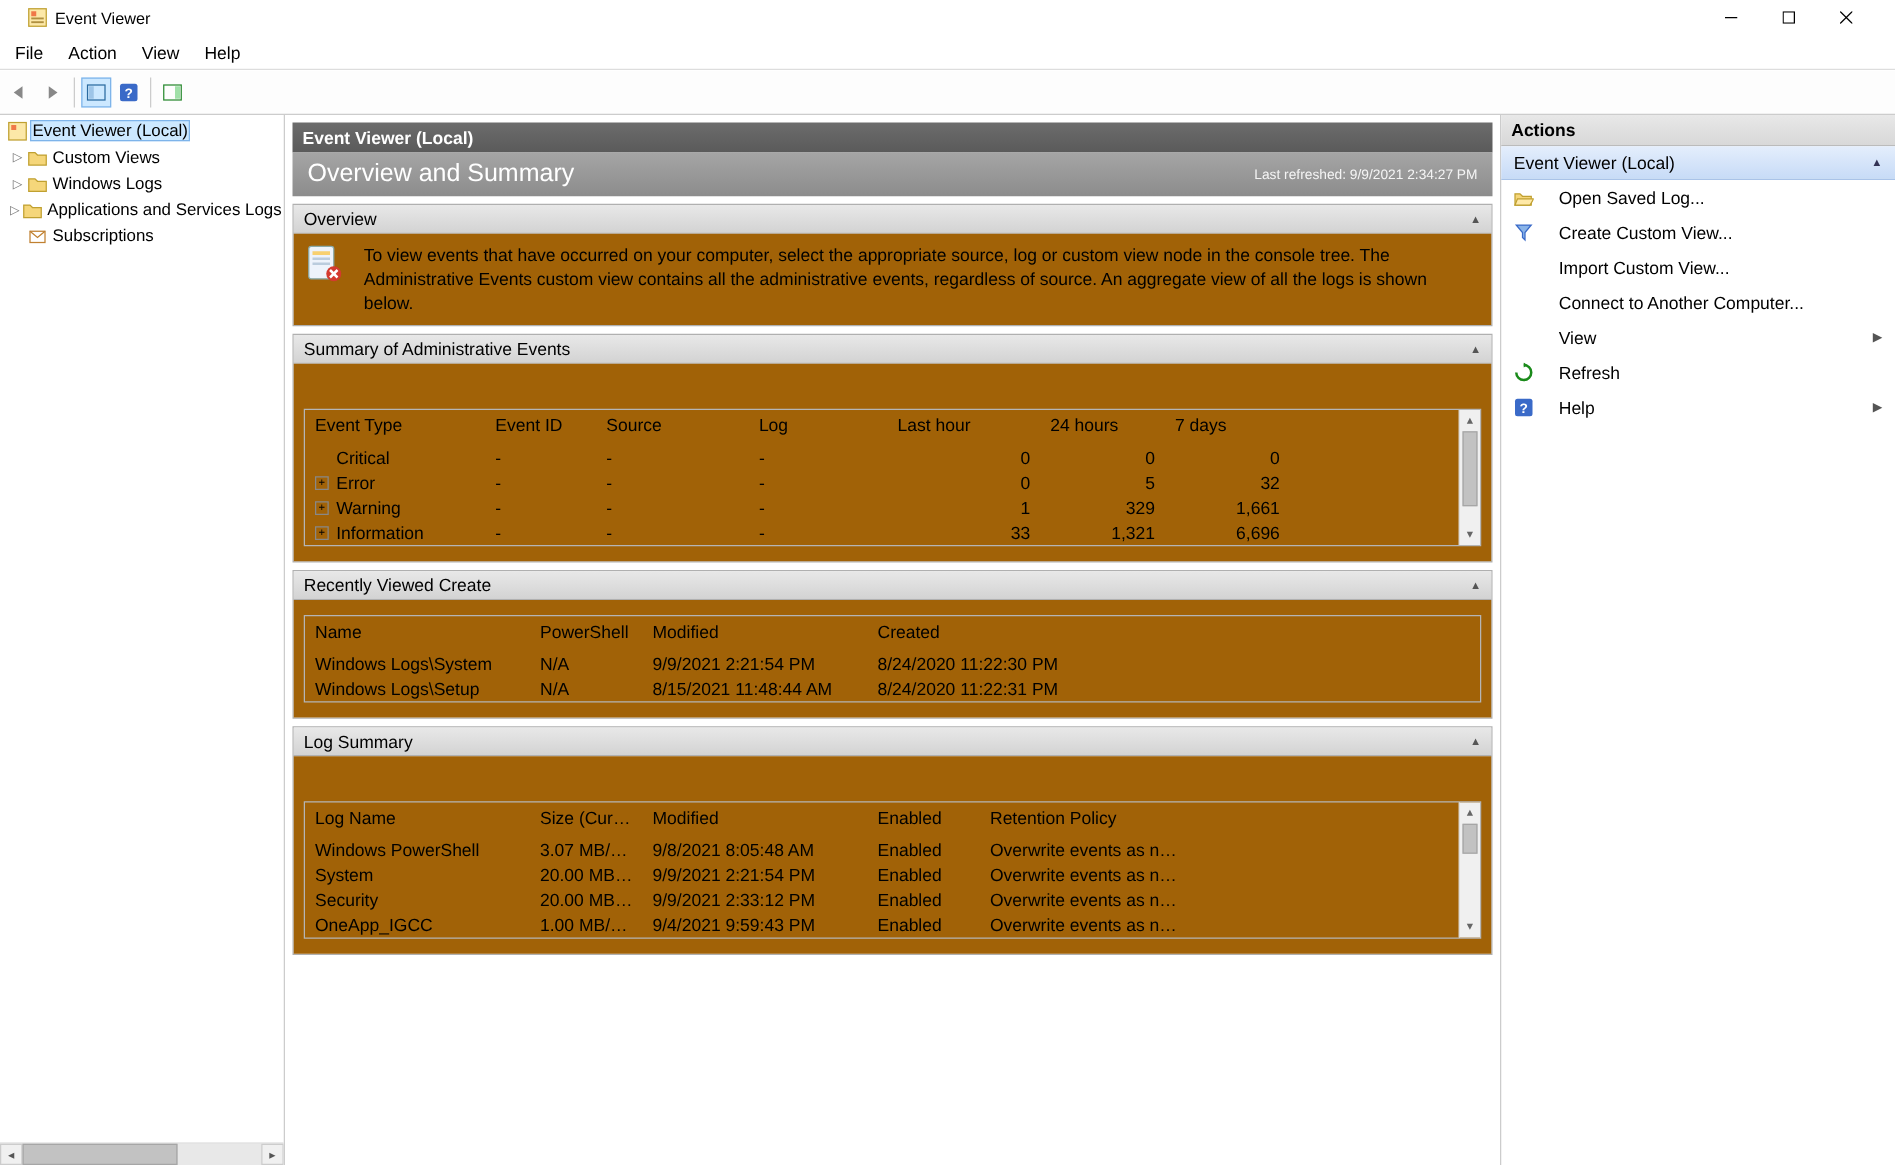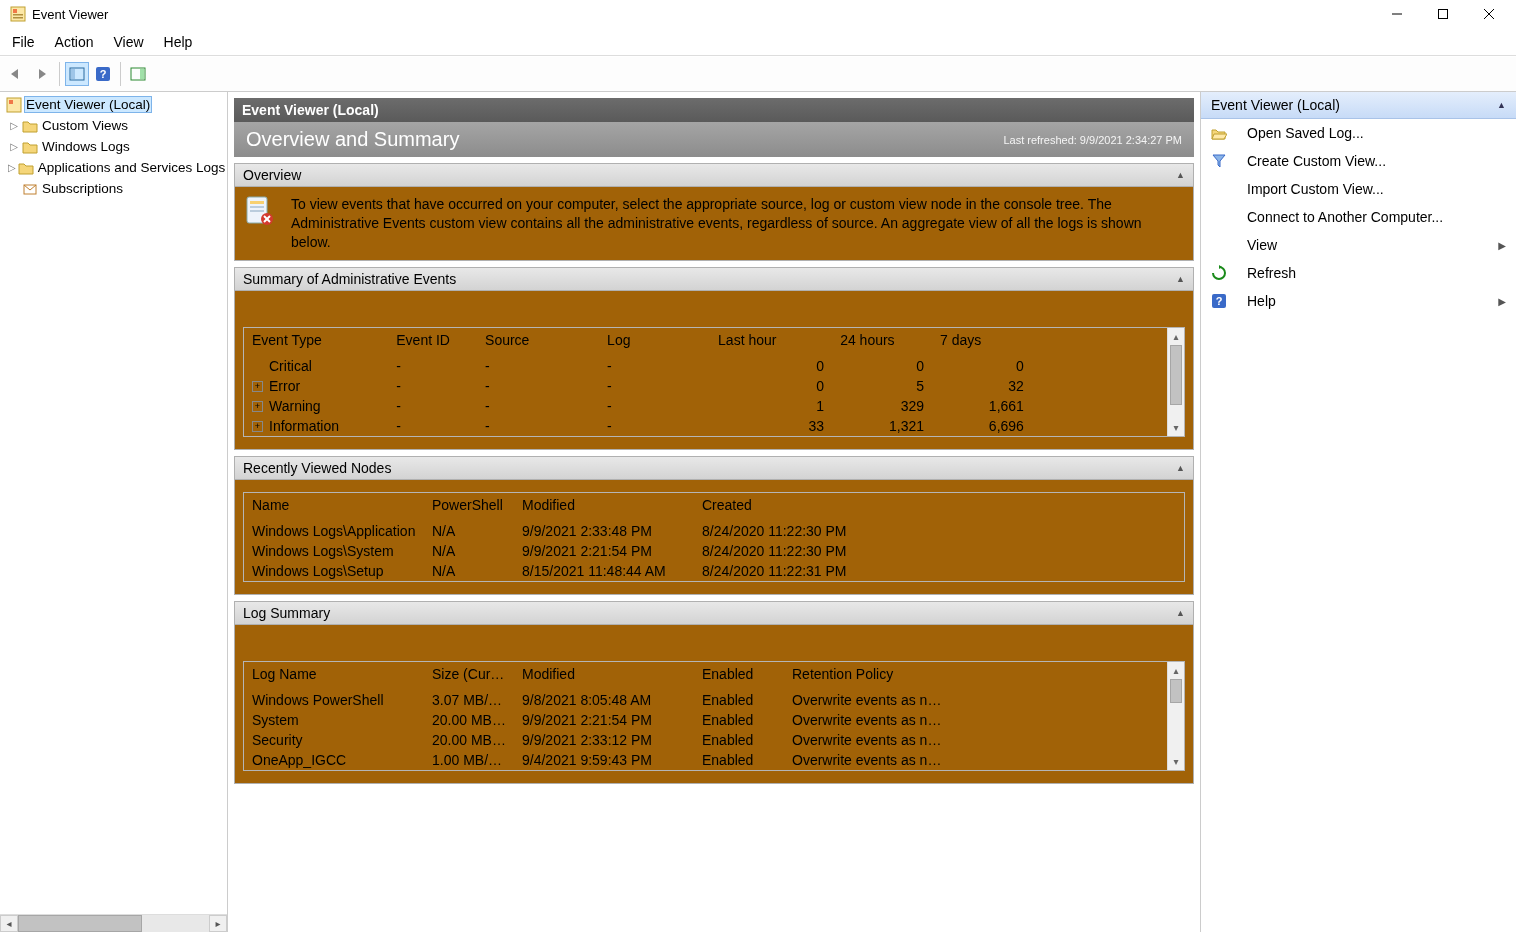--- a/index.html
+++ b/index.html
@@ -1,19 +1,19 @@
 <!DOCTYPE html>
 <html><head>
 <meta charset="utf-8">
 <style>
 * { box-sizing: border-box; margin: 0; padding: 0; }
 body { font-family: "Segoe UI", Tahoma, sans-serif; font-size: 12.5px; background: #fff; color: #000; width: 1516px; height: 932px; overflow: hidden; display: flex; flex-direction: column; }
 
 
-.title-bar { height: 28px; display: flex; align-items: center; padding: 0 4px; }
+.title-bar { height: 28px; display: flex; align-items: center; padding: 0 16px; }
 .title-bar .app-icon { width: 16px; height: 16px; margin: 0 6px; }
 .title-bar .title { font-size: 13px; }
 .title-bar .spacer { flex: 1; }
 .win-btn { width: 46px; height: 28px; display: flex; align-items: center; justify-content: center; }
 
 
 .menu-bar { height: 28px; display: flex; align-items: stretch; padding-left: 2px; border-bottom: 1px solid #ddd;}
 .menu-bar .item { padding: 4px 10px; font-size: 14px; display: flex; align-items: center; }
 
 
@@ -308,21 +308,21 @@
             <div class="thumb" style="height:60px;"></div>
             <div class="track"></div>
             <div class="arr">▾</div>
           </div>
         </div>
       </div>
     </div>
 
     <div class="panel">
       <div class="panel-head">
-        <span>Recently Viewed Nodes</span>
+        <span>Recently Viewed Create</span>
         <span class="collapse">▲</span>
       </div>
       <div class="panel-body">
         <div class="inner-table-wrap" style="">
           <table class="data" style="table-layout:fixed;">
             <colgroup>
                 <col style="width:180px">
                 <col style="width:90px">
                 <col style="width:180px">
                 <col style="width:180px">
@@ -331,27 +331,20 @@
             <thead>
                 <tr>
               <th>Name</th>
               <th>PowerShell</th>
               <th>Modified</th>
               <th>Created</th>
               <th></th>
             </tr>
               </thead>
             <tbody id="recent-body">
-                <tr>
-                  <td>Windows Logs\Application</td>
-                  <td>N/A</td>
-                  <td>9/9/2021 2:33:48 PM</td>
-                  <td>8/24/2020 11:22:30 PM</td>
-                  <td></td>
-                </tr>
                 <tr>
                   <td>Windows Logs\System</td>
                   <td>N/A</td>
                   <td>9/9/2021 2:21:54 PM</td>
                   <td>8/24/2020 11:22:30 PM</td>
                   <td></td>
                 </tr>
                 <tr>
                   <td>Windows Logs\Setup</td>
                   <td>N/A</td>
@@ -438,20 +431,21 @@
             <div class="track"></div>
             <div class="arr">▾</div>
           </div>
         </div>
       </div>
     </div>
 
   </div>
 
   <div class="actions-pane">
+    <div class="actions-title">Actions</div>
     <div class="actions-group-head">
       <span>Event Viewer (Local)</span>
       <span style="font-size:9px;color:#335;">▲</span>
     </div>
     <div id="actions-list">
         <div class="action-item">
           <span class="aicon"><svg width="16" height="16">
               <path d="M1 5 L5 5 L7 7 L14 7 L14 14 L1 14 Z" fill="#f5d67a" stroke="#c0a030"></path>
               <path d="M3 9 L16 9 L13 14 L1 14 Z" fill="#ffe9a8" stroke="#c0a030"></path>
             </svg></span>

